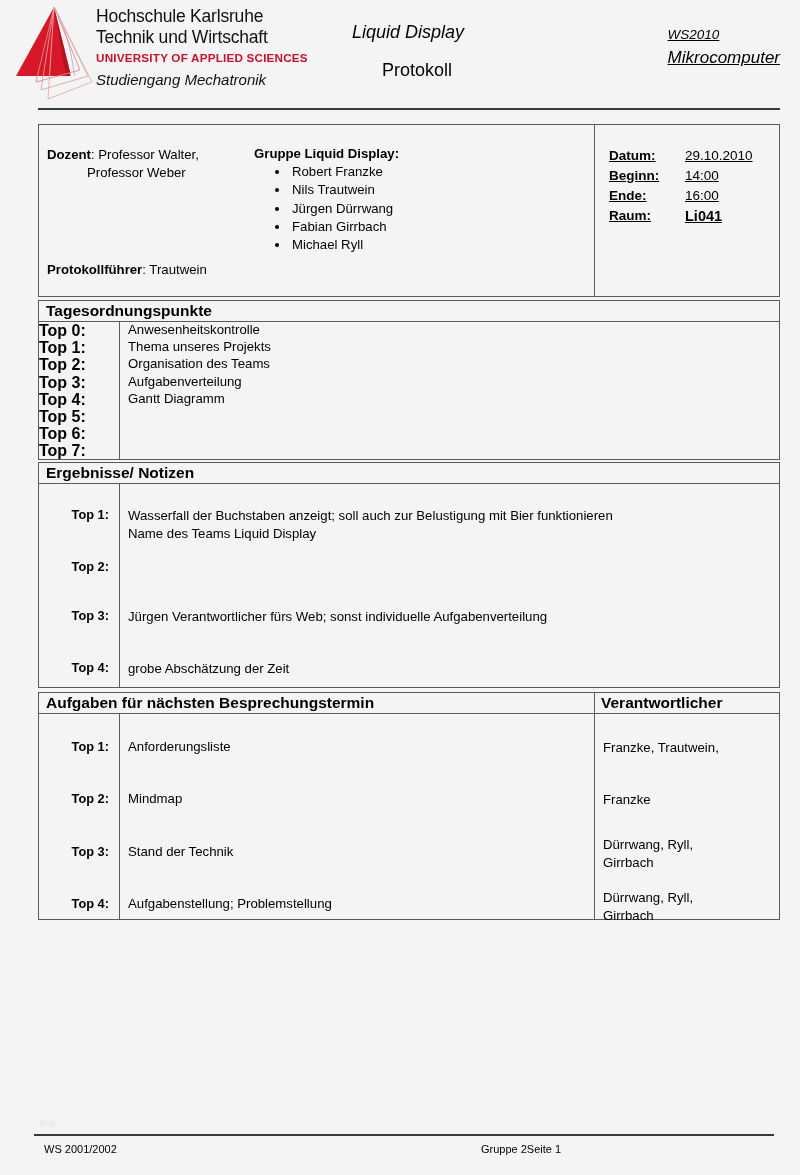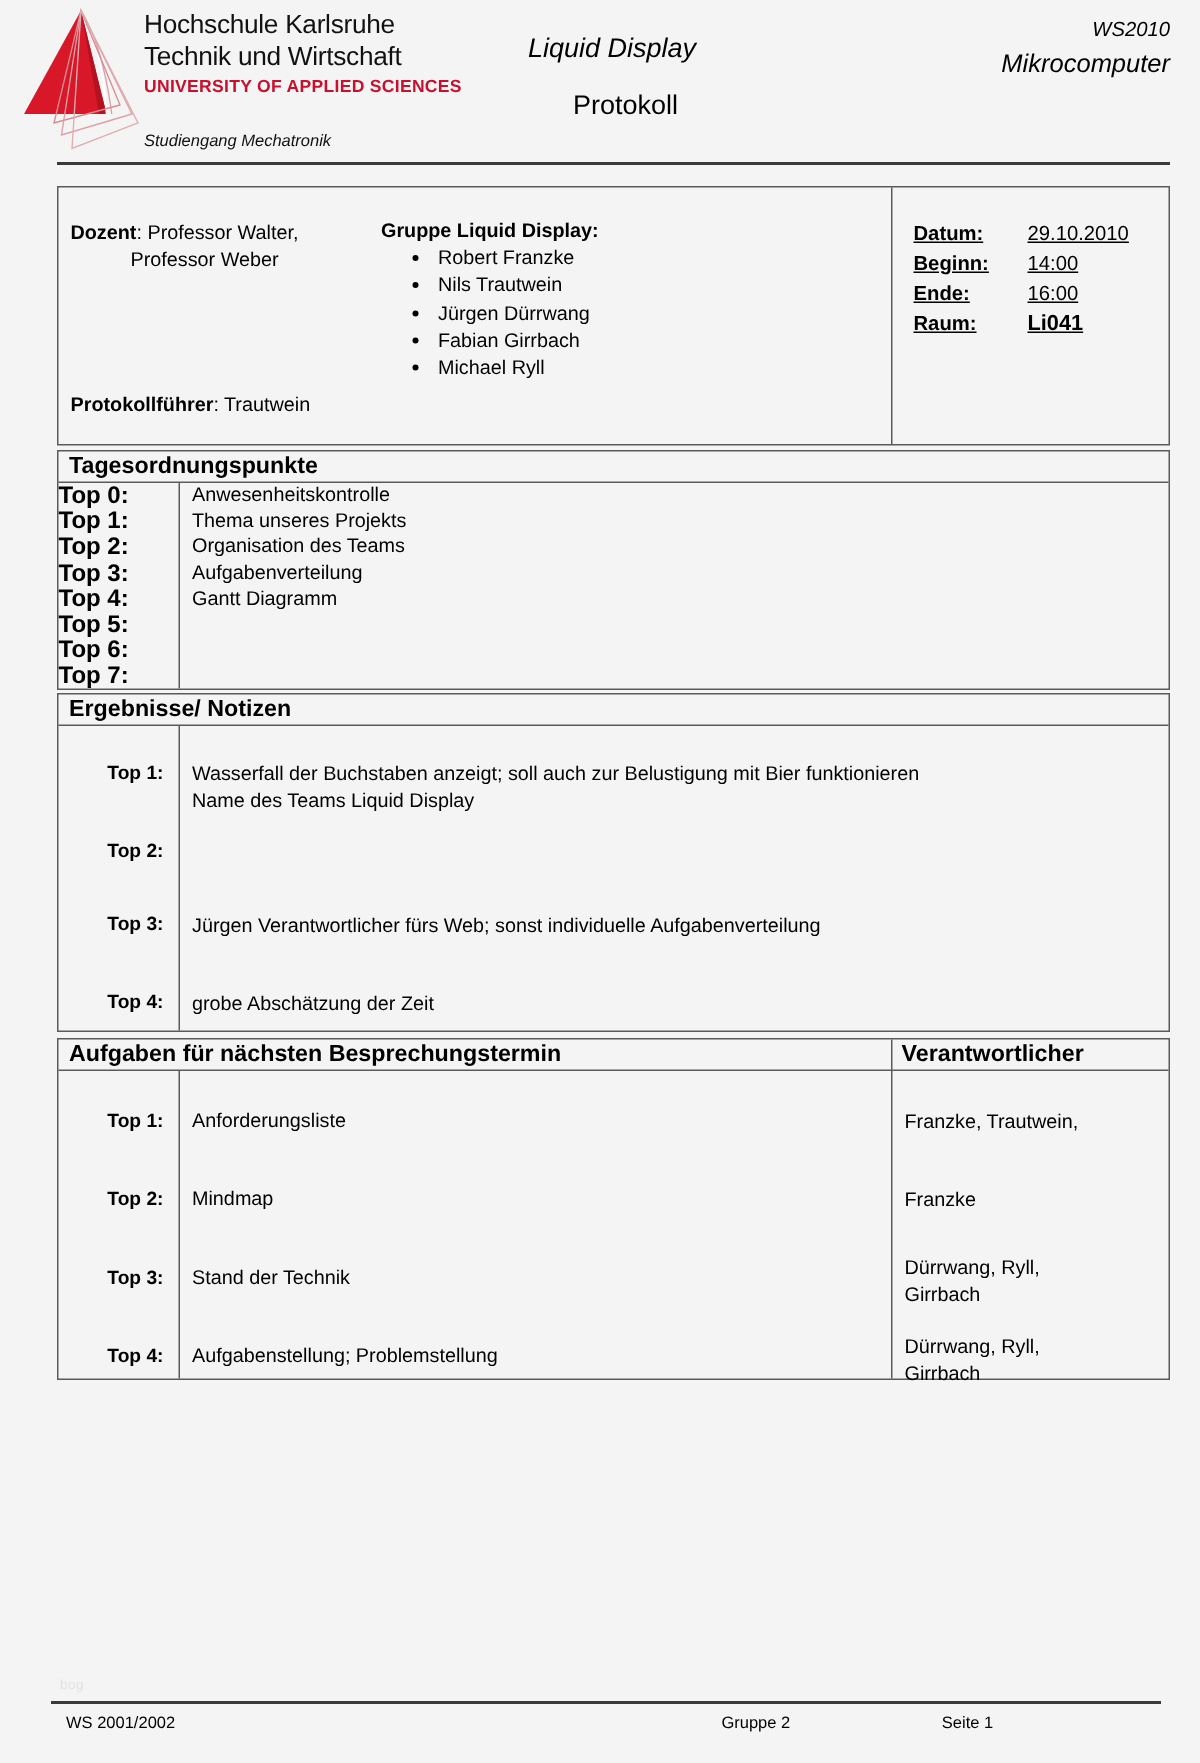--- a/index.html
+++ b/index.html
@@ -42,22 +42,22 @@
     color: #111;
   }
   .uni-uas {
     margin-top: 3px;
     font-size: 11.7px;
     font-weight: 700;
     letter-spacing: 0.2px;
     color: #c8102e;
   }
   .uni-studiengang {
-    margin-top: 24px;
-    font-size: 11px;
+    margin-top: 7px;
+    font-size: 15px;
     font-style: italic;
     color: #111;
   }
   .title-center {
     position: absolute;
     left: 330px; top: 22px;
     width: 250px;
     text-align: left;
   }
   .title-main {
@@ -65,22 +65,22 @@
     font-style: italic;
     padding-left: 22px;
   }
   .title-sub {
     margin-top: 17px;
     font-size: 18px;
     padding-left: 52px;
   }
   .title-right {
     position: absolute;
-    right: 20px; top: 12px;
-    text-align: right;
+    right: 20px; top: 27px;
+    text-decoration: underline;
   }
   .term {
     font-size: 13.5px;
     font-style: italic;
   }
   .course {
     margin-top: 6px;
     font-size: 17px;
     font-style: italic;
   }
@@ -297,21 +297,21 @@
   }
   .footer-row {
     position: absolute;
     left: 34px; top: 1143px;
     width: 740px;
     display: flex;
     font-size: 11px;
   }
   .footer-left { width: 33.3%; text-align: left; padding-left: 10px; box-sizing: border-box;}
   .footer-center { width: 33.3%; text-align: right; }
-  .footer-right { width: 33.3%; text-align: center; padding-right: 10px; box-sizing: border-box;}
+  .footer-right { width: 33.3%; text-align: left; padding-right: 10px; box-sizing: border-box;}
 </style>
 </head>
 <body>
 
 <div class="page">
 
   <div class="header">
 
     <div class="logo-wrap">
       <svg width="96" height="104" viewBox="0 0 96 104" xmlns="http://www.w3.org/2000/svg">

